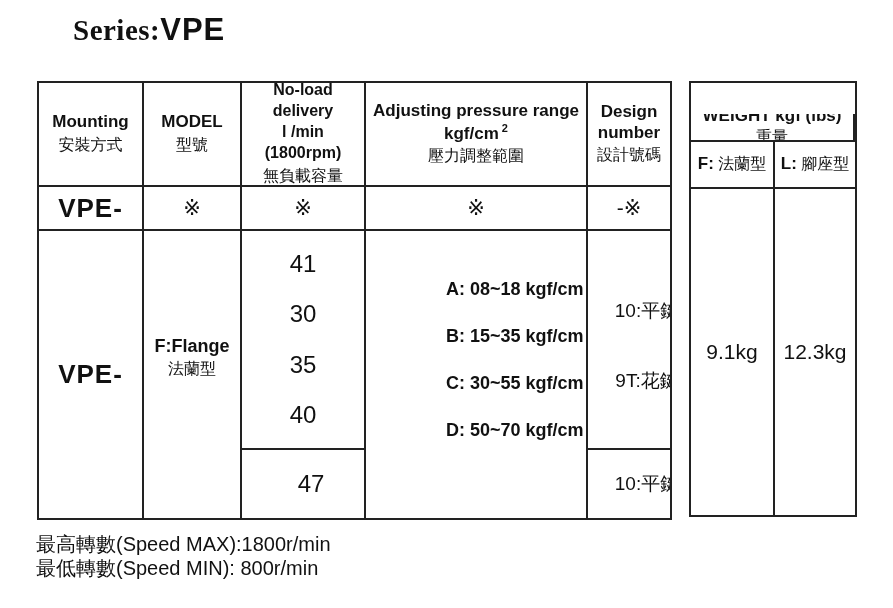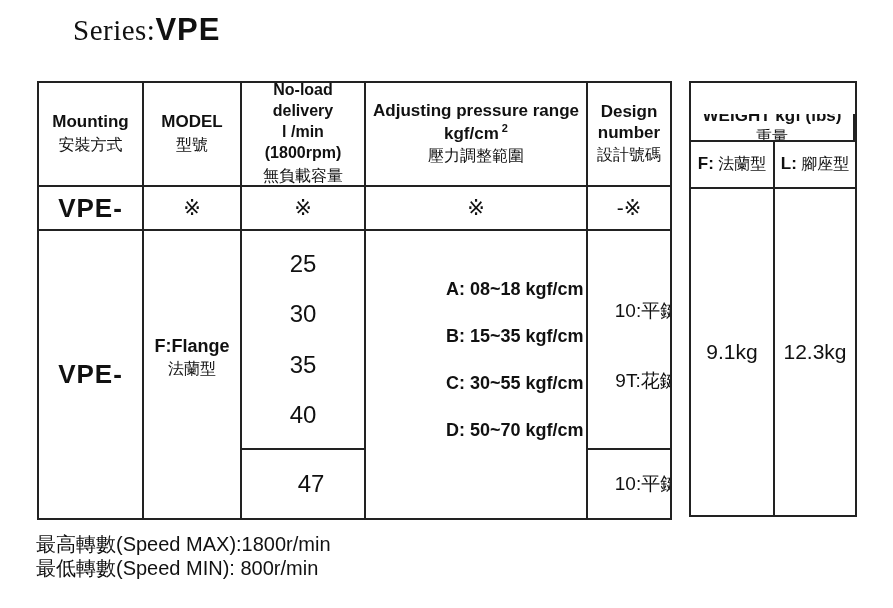--- a/index.html
+++ b/index.html
@@ -1,21 +1,21 @@
 <!DOCTYPE html>
 <html><head>
 <meta charset="utf-8">
 <style>
   * { margin:0; padding:0; box-sizing:border-box; }
   html,body { width:893px; height:608px; background:#ffffff; overflow:hidden; }
   body { font-family:"Liberation Sans","DejaVu Sans",sans-serif; color:#111; position:relative; }
 
   
   .title { position:absolute; left:73px; top:12px; white-space:nowrap; }
-  .title .prefix { font-family:"Liberation Serif","DejaVu Serif",serif; font-size:29px; font-weight:400; letter-spacing:0.5px; }
+  .title .prefix { font-family:"Liberation Serif","DejaVu Serif",serif; font-size:29px; font-weight:700; letter-spacing:0.5px; }
   .title .model { font-family:"Liberation Sans","DejaVu Sans",sans-serif; font-size:31px; font-weight:800; letter-spacing:1px; }
 
   
   .main-table {
     position:absolute; left:37px; top:81px; width:635px; height:439px;
     border:2px solid #222; background:#fff;
     display:grid;
     grid-template-columns:105px 98px 124px 222px 1fr;
     grid-template-rows:104px 44px 219px 1fr;
   }
@@ -128,21 +128,21 @@
 
   <div class="c span-rows no-b" style="grid-column:2;">
     <div class="mount-group">
       <div class="mount-en">F:Flange</div>
       <div class="mount-zh">法蘭型</div>
     </div>
     <div class="mount-gap"></div>
   </div>
 
   <div class="c deliv-main" style="grid-column:3; grid-row:3;">
-    <div class="deliv-num">25</div>
+    <div class="deliv-num">41</div>
     <div class="deliv-num">30</div>
     <div class="deliv-num">35</div>
     <div class="deliv-num">40</div>
   </div>
 
   <div class="c span-rows no-b press-cell" style="grid-column:4;">
     <div class="press-line"><span>A: 08~18 kgf/cm</span><sup class="u">2</sup></div>
     <div class="press-line"><span>B: 15~35 kgf/cm</span><sup class="u">2</sup></div>
     <div class="press-line"><span>C: 30~55 kgf/cm</span><sup class="u">2</sup></div>
     <div class="press-line"><span>D: 50~70 kgf/cm</span><sup class="u">2</sup></div>

